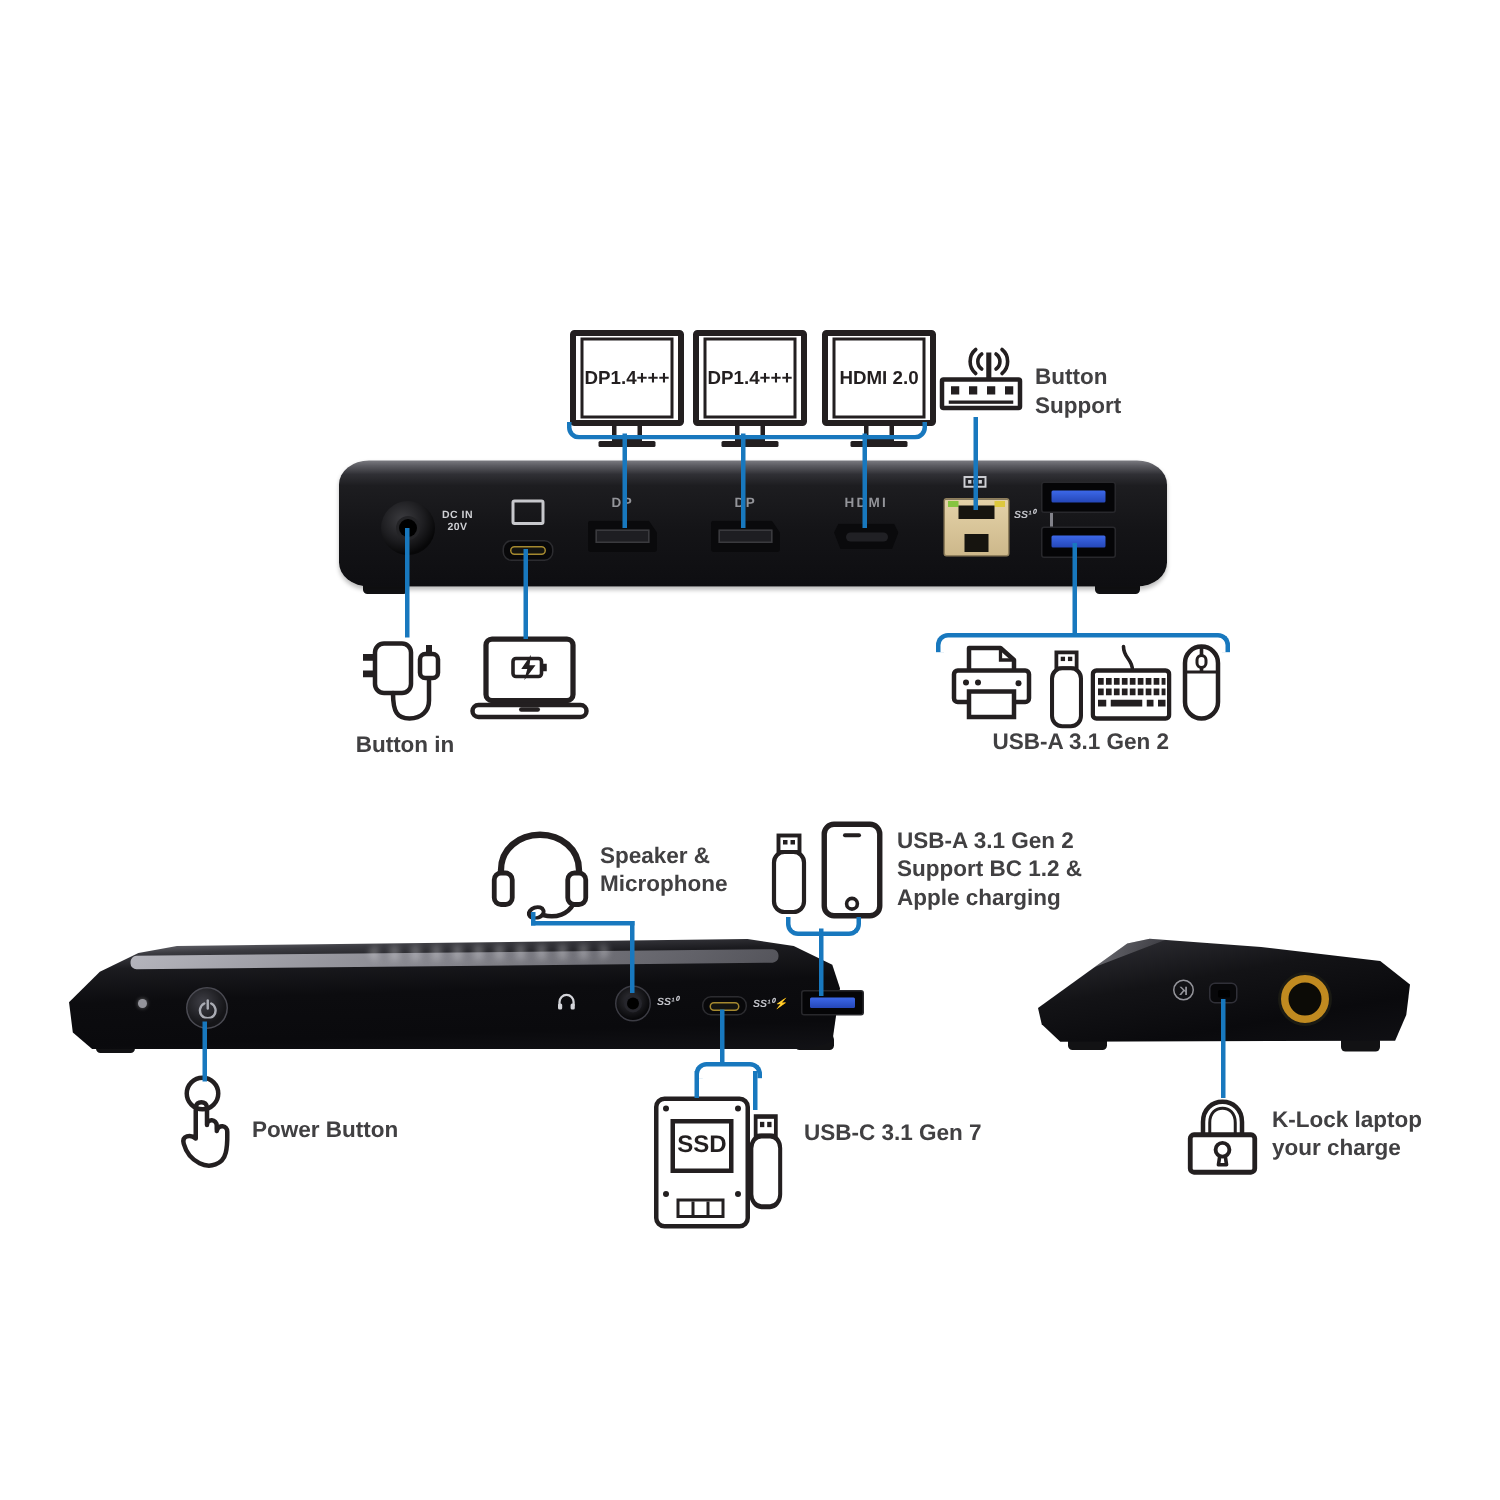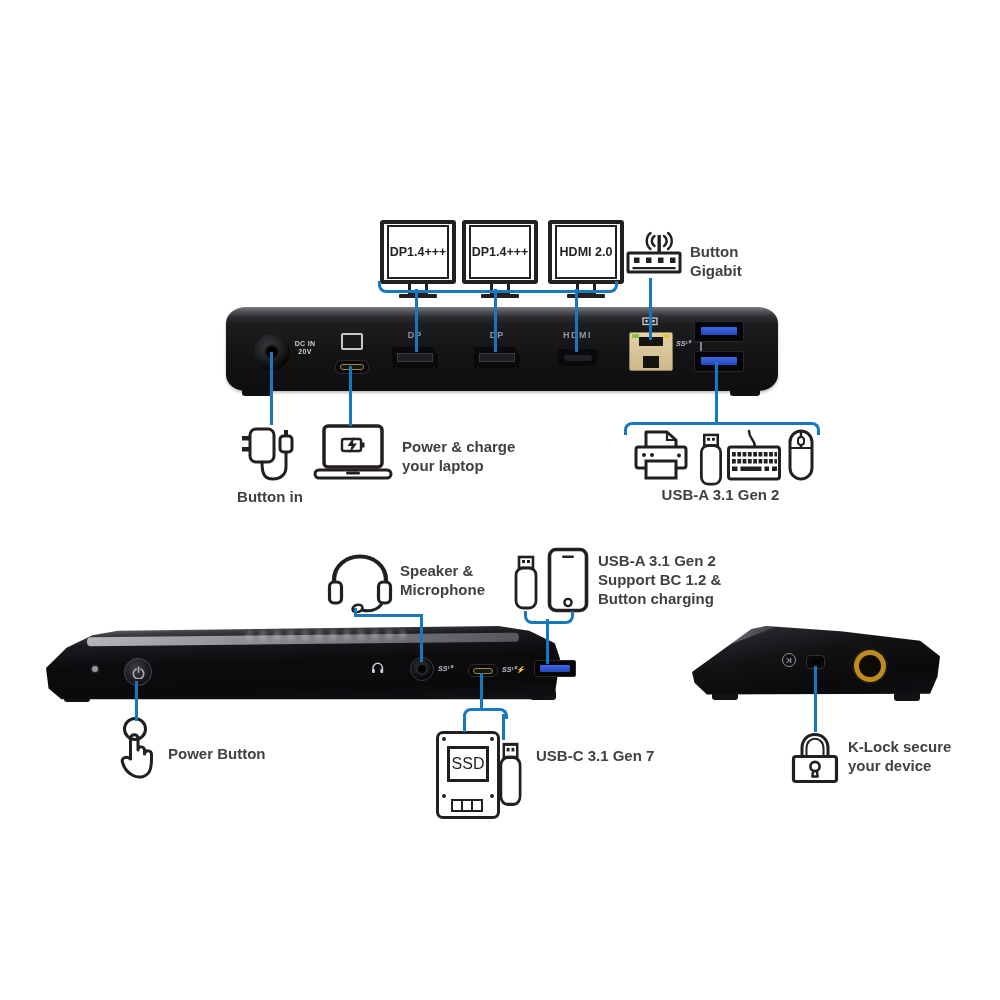--- a/index.html
+++ b/index.html
@@ -106,21 +106,21 @@
   .k-slot { position:absolute; left:806px; top:655px; width:17px; height:12px; background:#08080a; z-index:4;
     border:1px solid #303038; border-radius:4px; display:flex; align-items:center; justify-content:center; }
   .k-slot .in { width:8px; height:5px; background:#000; border-radius:1px; }
   .gold-jack { position:absolute; left:854px; top:650px; width:22px; height:22px; border-radius:50%; z-index:4;
     border:5px solid #c08a20; background:#0c0b06; box-shadow:0 0 0 2px #1a1a14; }
 
   
   .ssd { position:absolute; left:436px; top:731px; width:58px; height:82px; z-index:3;
     border:3px solid #231f20; border-radius:7px; background:#fff; }
   .ssd .labelbox { position:absolute; left:8px; top:12px; width:36px; height:30px; border:3px solid #231f20;
-    display:flex; align-items:center; justify-content:center; font-size:16px; font-weight:normal; color:#231f20; }
+    display:flex; align-items:center; justify-content:center; font-size:16px; font-weight:bold; color:#231f20; }
   .ssd .screw { position:absolute; width:4px; height:4px; border-radius:50%; background:#231f20; }
   .ssd .conn { position:absolute; left:12px; bottom:4px; width:28px; height:9px; border:2px solid #231f20;
     display:flex; }
   .ssd .conn i { flex:1; border-right:2px solid #231f20; }
   .ssd .conn i:last-child { border-right:none; }
 
   svg { display:block; }
 </style>
 </head>
 <body>
@@ -159,21 +159,21 @@
       <rect x="3" y="25" width="52" height="19" rx="1" stroke="#231f20" stroke-width="3" fill="#fff"></rect>
       <rect x="9" y="29.5" width="5.5" height="5.5" fill="#231f20"></rect>
       <rect x="21" y="29.5" width="5.5" height="5.5" fill="#231f20"></rect>
       <rect x="33" y="29.5" width="5.5" height="5.5" fill="#231f20"></rect>
       <rect x="45" y="29.5" width="5.5" height="5.5" fill="#231f20"></rect>
       <rect x="7.5" y="39" width="43" height="2.2" fill="#231f20"></rect>
     </svg>
   </div>
   <div class="callout" style="left:690px; top:242px;">
     <div>Button</div>
-    <div>Gigabit</div>
+    <div>Support</div>
   </div>
 
   <div class="bracket-down" style="left:378px; top:281px; width:234px; height:9px;"></div>
   <div class="vline" style="left:415px; top:289px; height:63px;"></div>
   <div class="vline" style="left:494px; top:289px; height:63px;"></div>
   <div class="vline" style="left:575px; top:289px; height:63px;"></div>
   <div class="vline" style="left:649px; top:278px; height:62px;"></div>
 
   <div class="foot" style="left:242px; top:384px; width:30px; height:12px;"></div>
   <div class="foot" style="left:730px; top:384px; width:30px; height:12px;"></div>
@@ -244,24 +244,20 @@
 
   <div class="abs" style="left:313px; top:423px; z-index:3;">
     <svg width="80" height="58" viewBox="0 0 80 58">
       <rect x="11" y="3" width="58" height="41" rx="4" stroke="#231f20" stroke-width="3.5" fill="#fff"></rect>
       <rect x="2" y="47" width="76" height="8" rx="4" stroke="#231f20" stroke-width="3" fill="#fff"></rect>
       <rect x="33" y="48.5" width="14" height="3" rx="1.5" fill="#231f20"></rect>
       <rect x="29" y="16" width="19" height="12" rx="2" stroke="#231f20" stroke-width="2.4" fill="none"></rect>
       <rect x="48" y="19.5" width="3.5" height="5" fill="#231f20"></rect>
       <path d="M41,13.5 L34.5,23 H38.5 L36.5,30.5 L44,20.5 H40 Z" fill="#231f20"></path>
     </svg>
-  </div>
-  <div class="callout" style="left:402px; top:437px;">
-    <div>Power &amp; charge</div>
-    <div>your laptop</div>
   </div>
 
   <div class="abs" style="left:633px; top:427px; z-index:3;">
     <svg width="56" height="56" viewBox="0 0 56 56">
       <path d="M13,20 V5 H34 L43,13 V20" stroke="#231f20" stroke-width="3" fill="#fff" stroke-linejoin="round"></path>
       <path d="M34,5 V13 H43" stroke="#231f20" stroke-width="2.2" fill="none"></path>
       <rect x="3" y="20" width="50" height="21" rx="2.5" stroke="#231f20" stroke-width="3" fill="#fff"></rect>
       <circle cx="11" cy="28" r="2" fill="#231f20"></circle>
       <circle cx="19" cy="28" r="2" fill="#231f20"></circle>
       <circle cx="46" cy="28.5" r="2" fill="#231f20"></circle>
@@ -344,21 +340,21 @@
   <div class="abs" style="left:546px; top:547px; z-index:3;">
     <svg width="44" height="66" viewBox="0 0 44 66">
       <rect x="3.5" y="2.5" width="37" height="61" rx="6.5" stroke="#231f20" stroke-width="3.6" fill="#fff"></rect>
       <rect x="16" y="8.5" width="12" height="2.6" rx="1.3" fill="#231f20"></rect>
       <circle cx="22" cy="55.5" r="3.6" stroke="#231f20" stroke-width="2.4" fill="none"></circle>
     </svg>
   </div>
   <div class="callout" style="left:598px; top:551px;">
     <div>USB-A 3.1 Gen 2</div>
     <div>Support BC 1.2 &amp;</div>
-    <div>Button charging</div>
+    <div>Apple charging</div>
   </div>
   <div class="bracket-down" style="left:524px; top:611px; width:44px; height:10px;"></div>
   <div class="vline" style="left:546px; top:619px; height:45px;"></div>
 
   <div class="foot" style="left:64px; top:692px; width:26px; height:10px;"></div>
   <div class="foot" style="left:530px; top:690px; width:26px; height:10px;"></div>
   <div class="dock-front">
     <div class="fd-sheen"></div>
     <div class="brand-smudge"></div>
   </div>
@@ -441,17 +437,17 @@
   <div class="abs" style="left:786px; top:730px; z-index:3;">
     <svg width="58" height="54" viewBox="0 0 58 54">
       <path d="M16,27 V18 C16,9.5 22,4.5 29,4.5 C36,4.5 42,9.5 42,18 V27" stroke="#231f20" stroke-width="3" fill="none"></path>
       <path d="M20.5,27 V18.5 C20.5,12 24.5,8.8 29,8.8 C33.5,8.8 37.5,12 37.5,18.5 V27" stroke="#231f20" stroke-width="2" fill="none"></path>
       <rect x="7.5" y="26.5" width="43" height="25" rx="2.5" stroke="#231f20" stroke-width="3.2" fill="#fff"></rect>
       <circle cx="29" cy="36.5" r="4.6" stroke="#231f20" stroke-width="2.6" fill="none"></circle>
       <path d="M27.2,40.5 L26.3,46.5 H31.7 L30.8,40.5" stroke="#231f20" stroke-width="2.4" fill="none" stroke-linejoin="round"></path>
     </svg>
   </div>
   <div class="callout" style="left:848px; top:737px;">
-    <div>K-Lock secure</div>
-    <div>your device</div>
+    <div>K-Lock laptop</div>
+    <div>your charge</div>
   </div>
 
 </div>
 
 </body></html>

